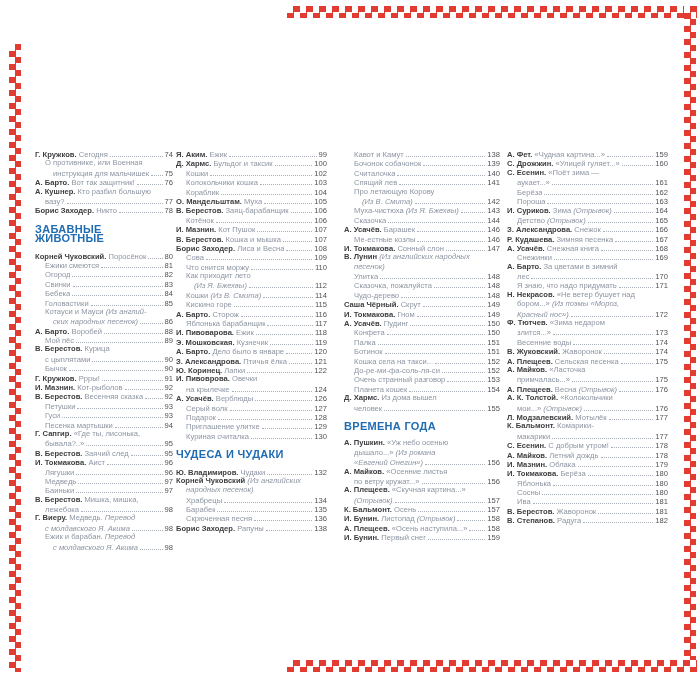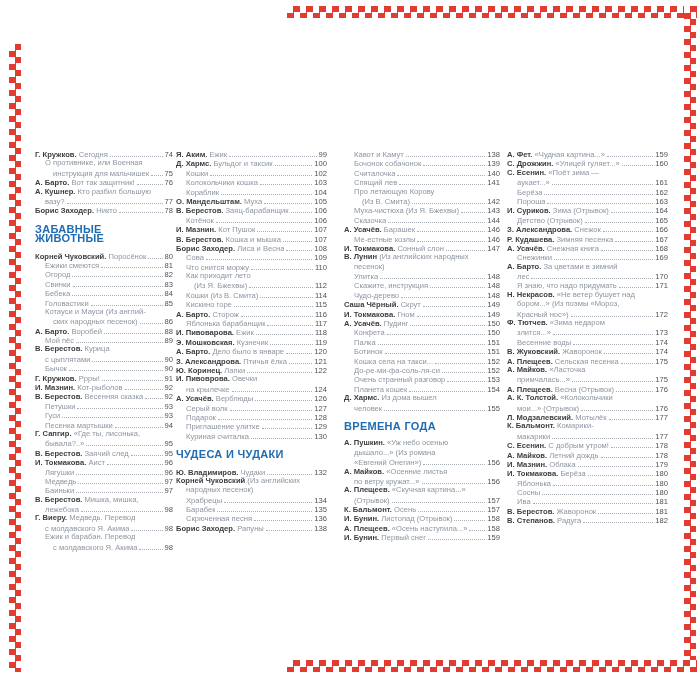--- a/index.html
+++ b/index.html
@@ -27,21 +27,21 @@
   }
   #col-0{left:35px;width:138px;}
   #col-1{left:176px;width:151px;}
   #col-2{left:344px;width:156px;}
   #col-3{left:507px;width:161px;}
   .row{display:flex;align-items:baseline;white-space:nowrap;height:9.4px;}
   .row .txt{white-space:pre;overflow:hidden;}
   .row.in1{padding-left:10px;}
   .row.in2{padding-left:18px;text-align:center;}
   .b{font-weight:bold;color:#3d3e41;}
-  .i{}
+  .i{font-style:italic;}
   .lead{
     flex:1;min-width:5px;
     border-bottom:1.3px dotted #aab0b8;
     margin:0 2px;height:7px;
   }
   .pg{color:#4e5257;}
   .sec{
     color:var(--accent,#1f6cb3);
     font-weight:bold;font-size:11px;letter-spacing:.3px;
     margin:10px 0 7px 0;
@@ -483,21 +483,21 @@
     </div>
     <div class="row in1">
       <span class="txt"><span class="i">песенок)</span></span>
     </div>
     <div class="row in1">
       <span class="txt"><span>Улитка</span></span>
       <span class="lead"></span>
       <span class="pg">148</span>
     </div>
     <div class="row in1">
-      <span class="txt"><span>Скажите, инструкция</span></span>
+      <span class="txt"><span>Сказочка, пожалуйста</span></span>
       <span class="lead"></span>
       <span class="pg">148</span>
     </div>
     <div class="row in1">
       <span class="txt"><span>Чудо-дерево</span></span>
       <span class="lead"></span>
       <span class="pg">148</span>
     </div>
     <div class="row in0">
       <span class="txt"><span class="b">Саша Чёрный.</span><span> Скрут</span></span>

